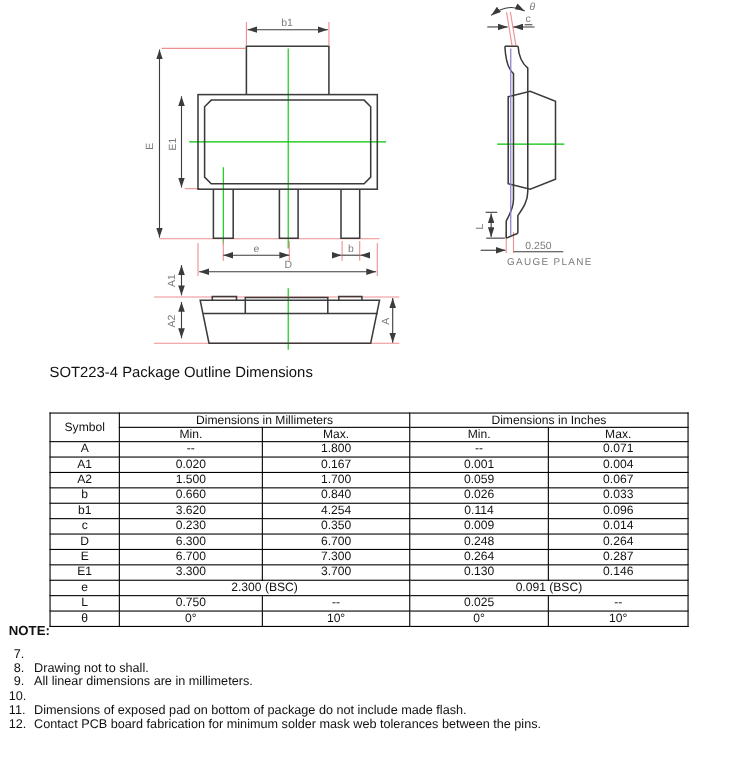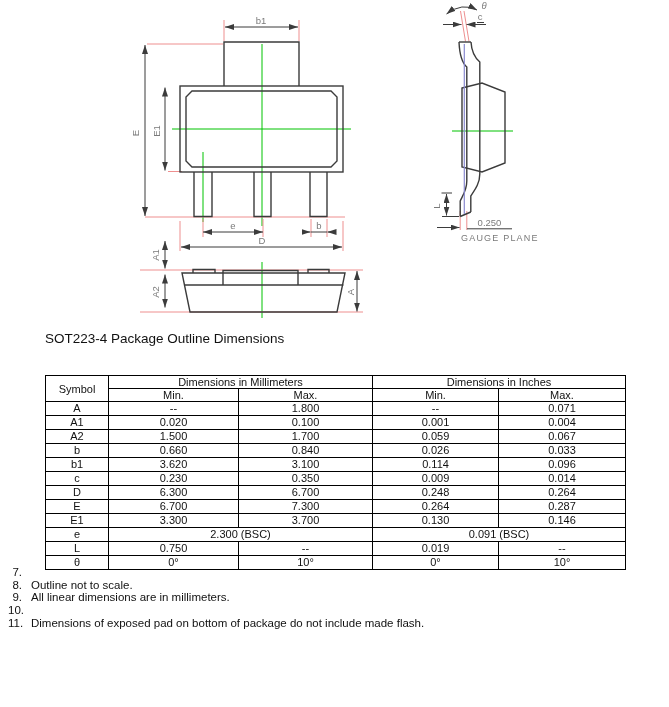--- a/index.html
+++ b/index.html
@@ -178,42 +178,42 @@
     <tr>
       <td>A</td>
       <td>--</td>
       <td>1.800</td>
       <td>--</td>
       <td>0.071</td>
     </tr>
     <tr>
       <td>A1</td>
       <td>0.020</td>
-      <td>0.100</td>
+      <td>0.167</td>
       <td>0.001</td>
       <td>0.004</td>
     </tr>
     <tr>
       <td>A2</td>
       <td>1.500</td>
       <td>1.700</td>
       <td>0.059</td>
       <td>0.067</td>
     </tr>
     <tr>
       <td>b</td>
       <td>0.660</td>
       <td>0.840</td>
       <td>0.026</td>
       <td>0.033</td>
     </tr>
     <tr>
       <td>b1</td>
       <td>3.620</td>
-      <td>3.100</td>
+      <td>4.254</td>
       <td>0.114</td>
       <td>0.096</td>
     </tr>
     <tr>
       <td>c</td>
       <td>0.230</td>
       <td>0.350</td>
       <td>0.009</td>
       <td>0.014</td>
     </tr>
@@ -240,47 +240,52 @@
     </tr>
     <tr>
       <td>e</td>
       <td colspan="2">2.300 (BSC)</td>
       <td colspan="2">0.091 (BSC)</td>
     </tr>
     <tr>
       <td>L</td>
       <td>0.750</td>
       <td>--</td>
-      <td>0.019</td>
+      <td>0.025</td>
       <td>--</td>
     </tr>
     <tr>
       <td>θ</td>
       <td>0°</td>
       <td>10°</td>
       <td>0°</td>
       <td>10°</td>
     </tr>
   </tbody>
     </table>
 
   <div id="notes">
+    <div id="note-heading">NOTE:</div>
     <div class="note-item">
       <span class="note-num">7.</span>
     </div>
     <div class="note-item">
       <span class="note-num">8.</span>
-      <span class="note-text">Outline not to scale.</span>
+      <span class="note-text">Drawing not to shall.</span>
     </div>
     <div class="note-item">
       <span class="note-num">9.</span>
       <span class="note-text">All linear dimensions are in millimeters.</span>
     </div>
     <div class="note-item">
       <span class="note-num">10.</span>
     </div>
     <div class="note-item">
       <span class="note-num">11.</span>
       <span class="note-text">Dimensions of exposed pad on bottom of package do not include made flash.</span>
     </div>
+    <div class="note-item">
+      <span class="note-num">12.</span>
+      <span class="note-text">Contact PCB board fabrication for minimum solder mask web tolerances between the pins.</span>
+    </div>
   </div>
 
 </div>
 
 </body></html>

